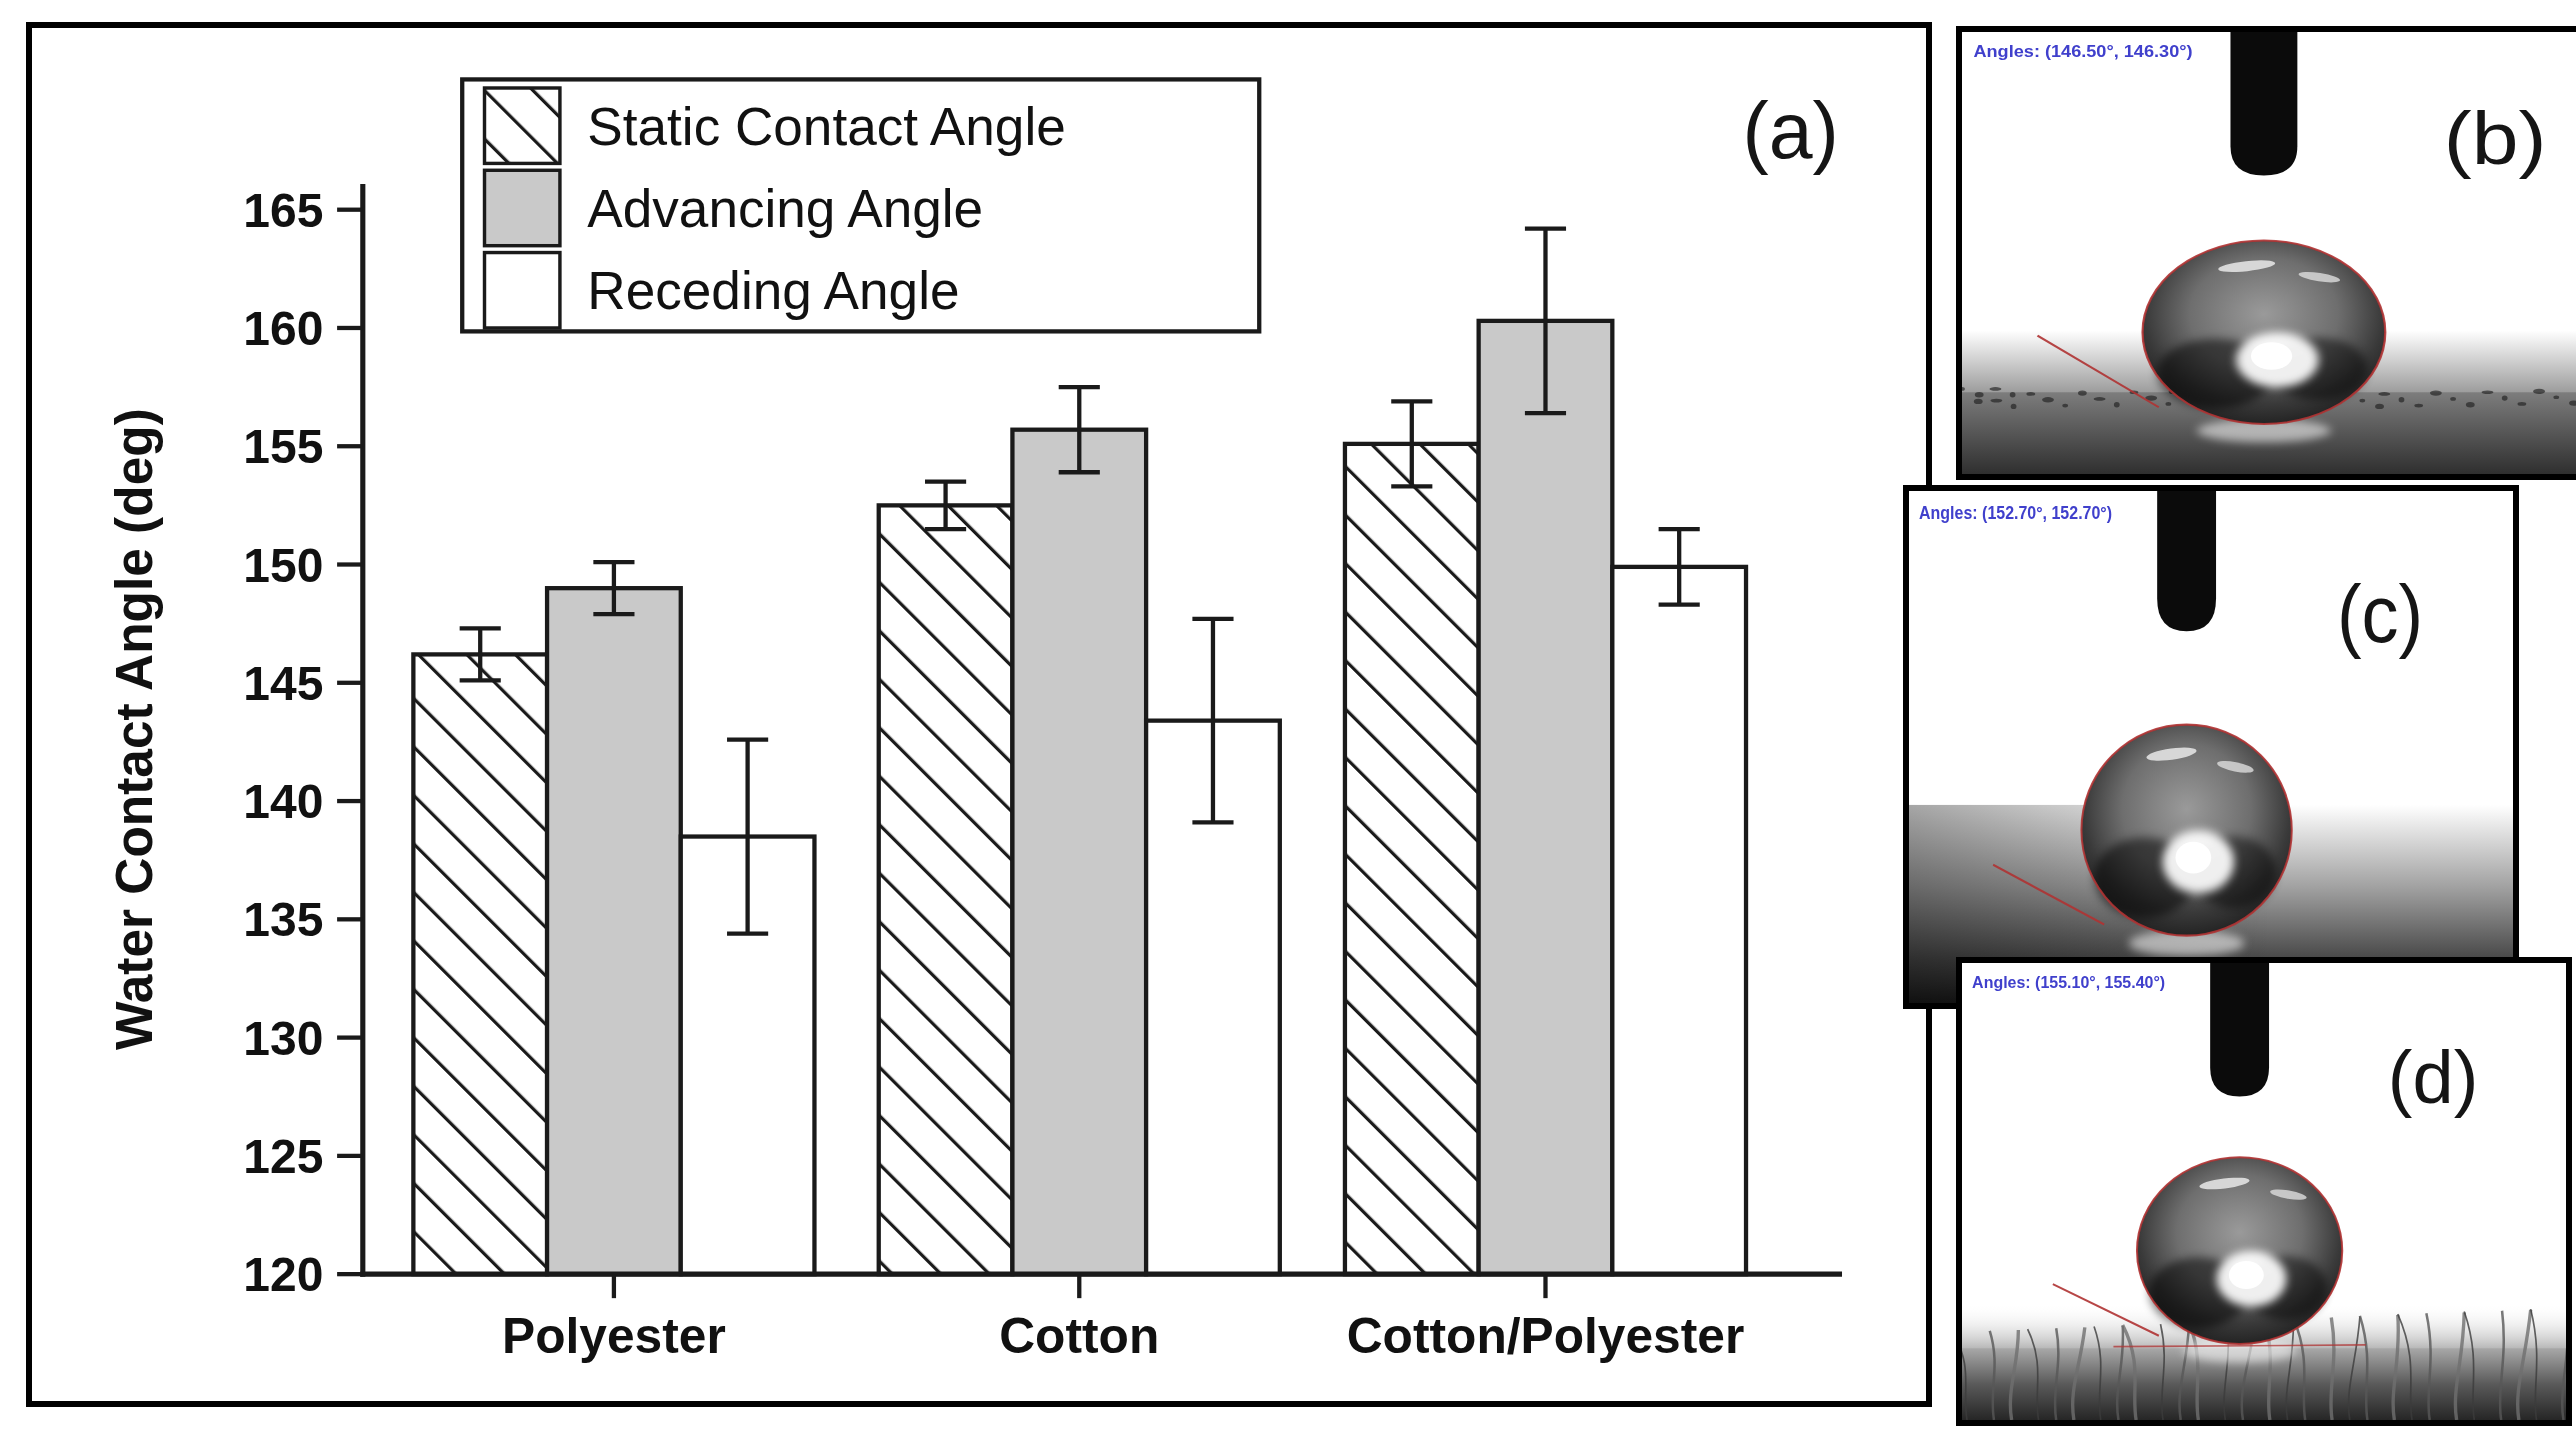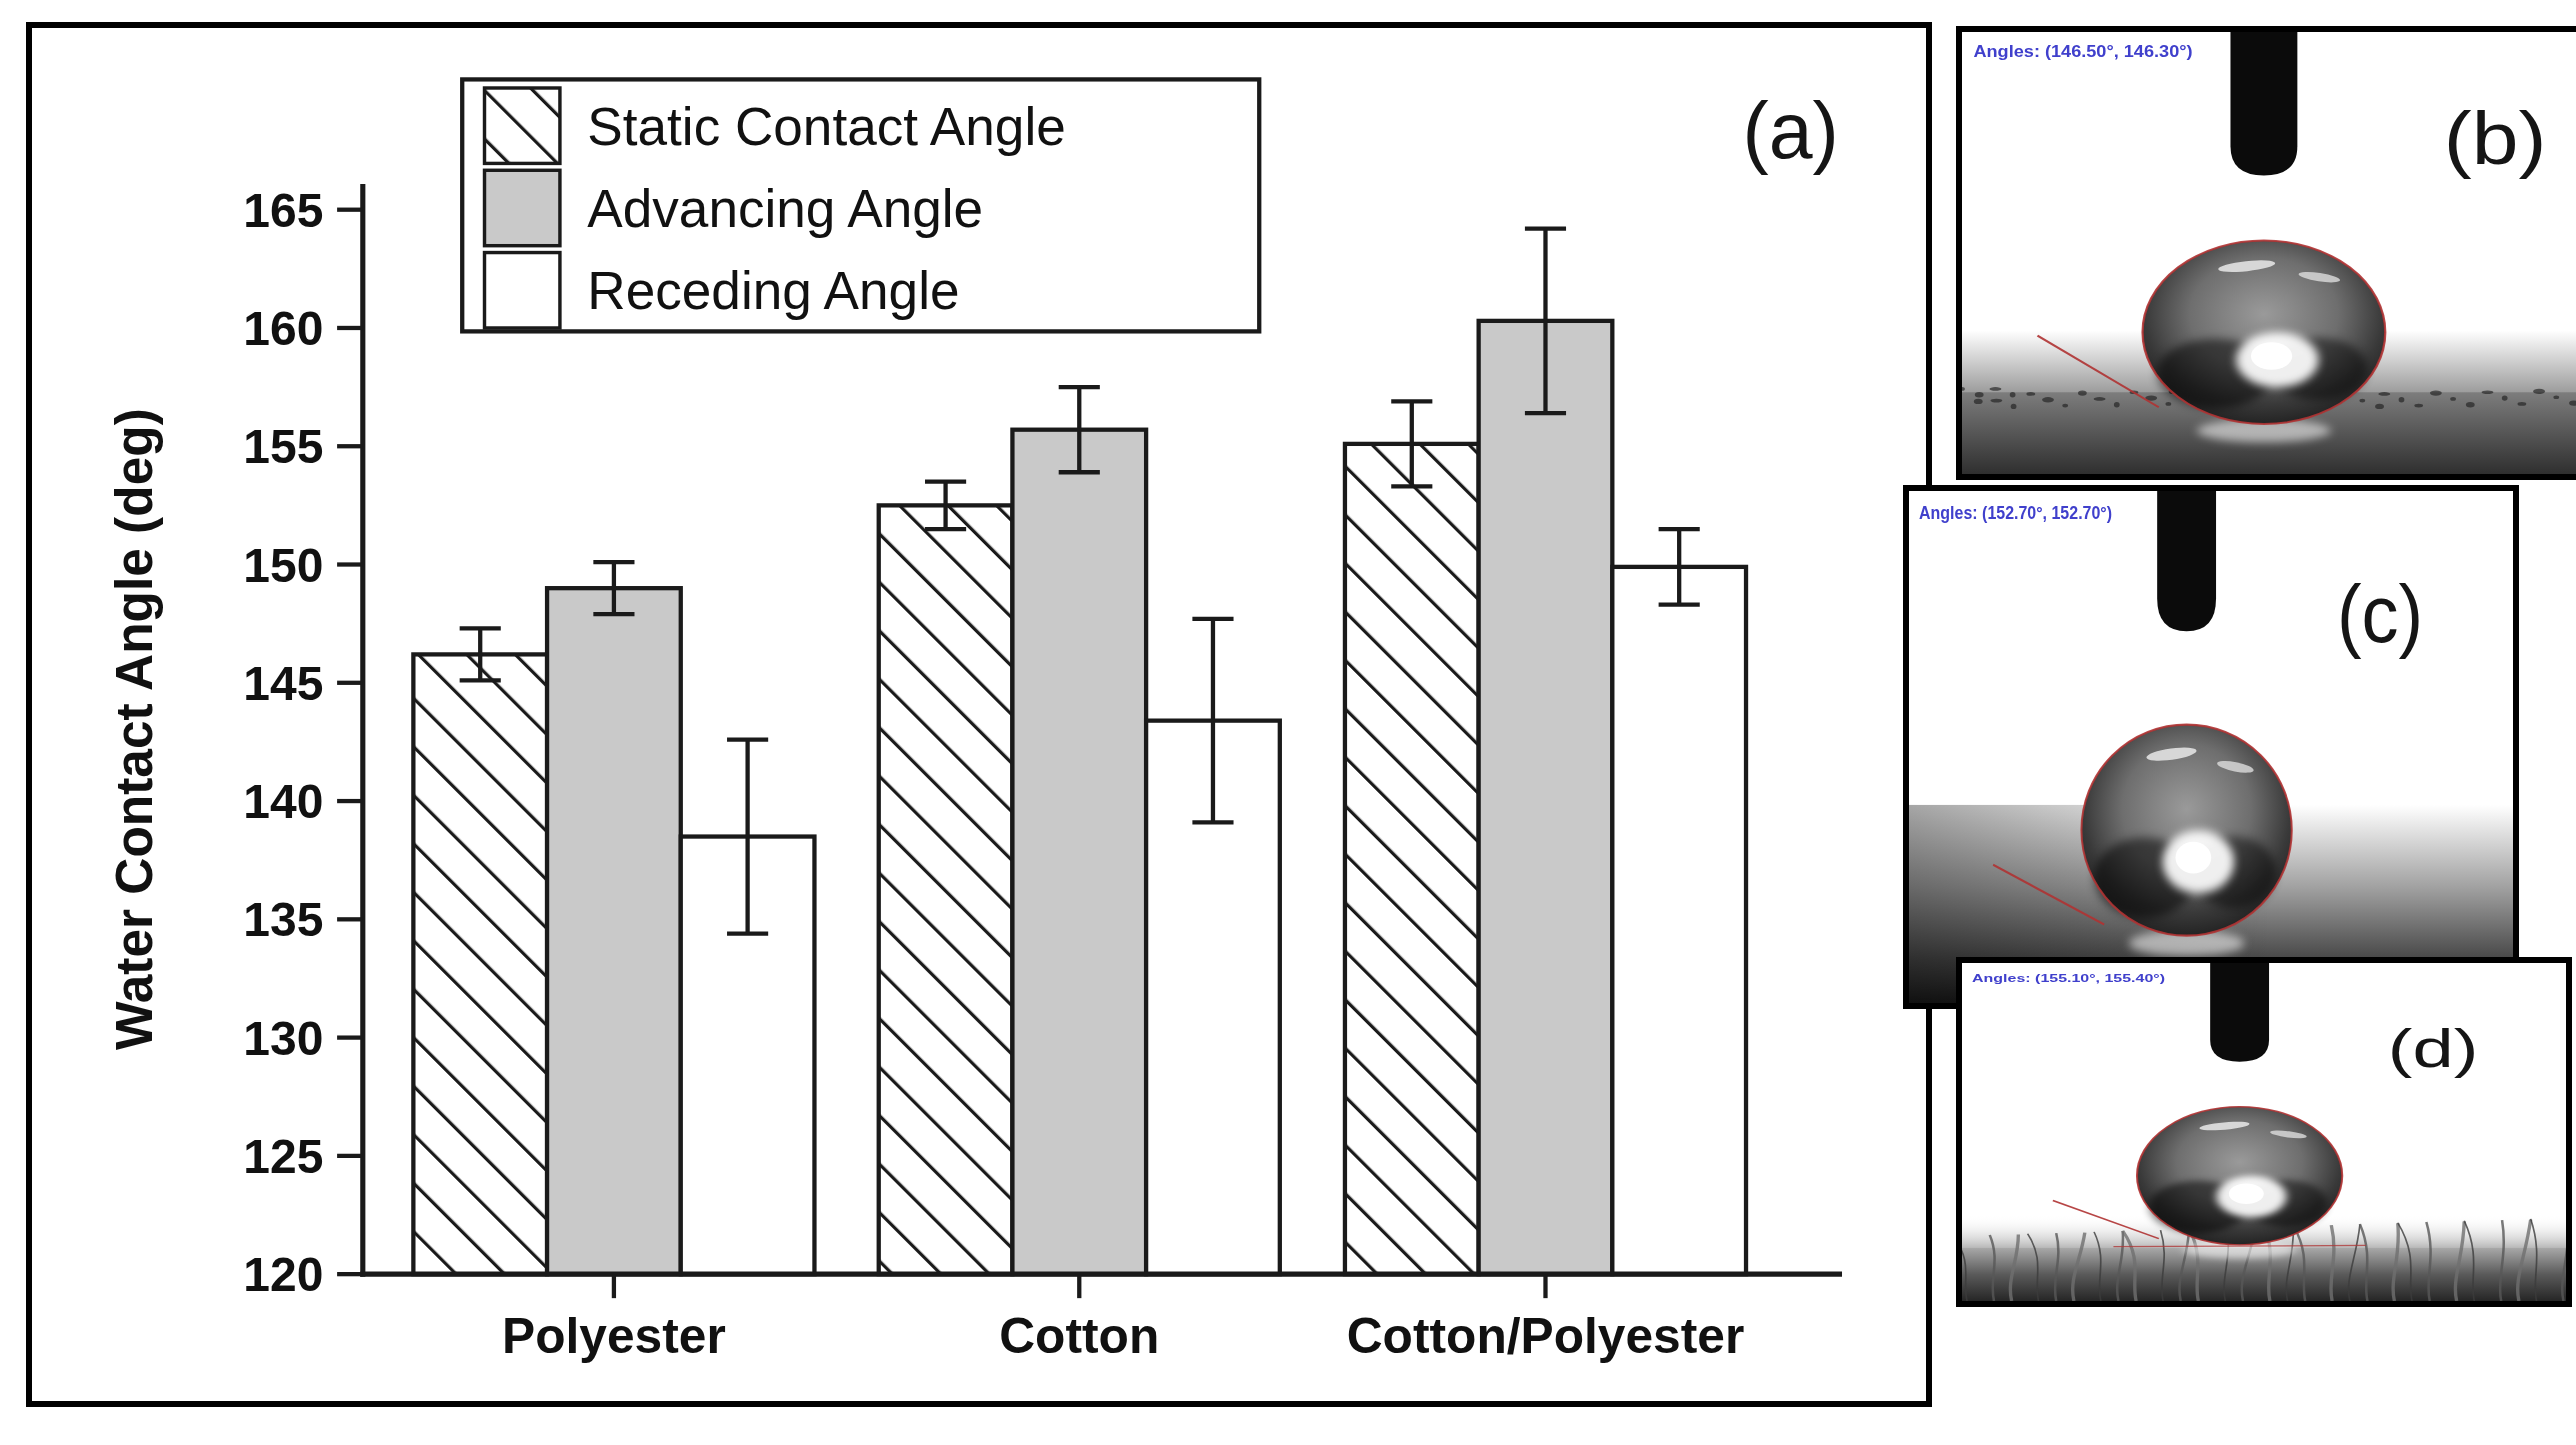--- a/index.html
+++ b/index.html
@@ -6,21 +6,21 @@
   body{
     width:2576px;height:1445px;position:relative;background:#ffffff;
     font-family:"Liberation Sans", sans-serif;
   }
   .panel{position:absolute;background:#fff;border:6.8px solid #000;box-sizing:border-box;}
   #panel-a{left:26px;top:22px;width:1906px;height:1385px;}
   #panel-a svg{display:block;width:100%;height:100%;}
   .photo{overflow:hidden;}
   #photo-b{left:1956px;top:26px;width:698px;height:454px;}
   #photo-c{left:1864px;top:485px;width:616px;height:524px;margin-left:39px;}
-  #photo-d{left:1956px;top:957px;width:616px;height:350px;}
+  #photo-d{left:1956px;top:957px;width:616px;height:469px;}
   .photo svg{display:block;width:100%;height:100%;}
   .blue-note{font-family:"Liberation Sans",sans-serif;font-size:19px;font-weight:600;}
   .photo-label{font-family:"Liberation Sans",sans-serif;font-size:88px;fill:#151515;}
 </style>
 </head>
 <body>
 
 <div id="panel-a" class="panel">
   <svg id="chart" viewBox="0 0 2210 1602" preserveAspectRatio="none">
       <defs>

